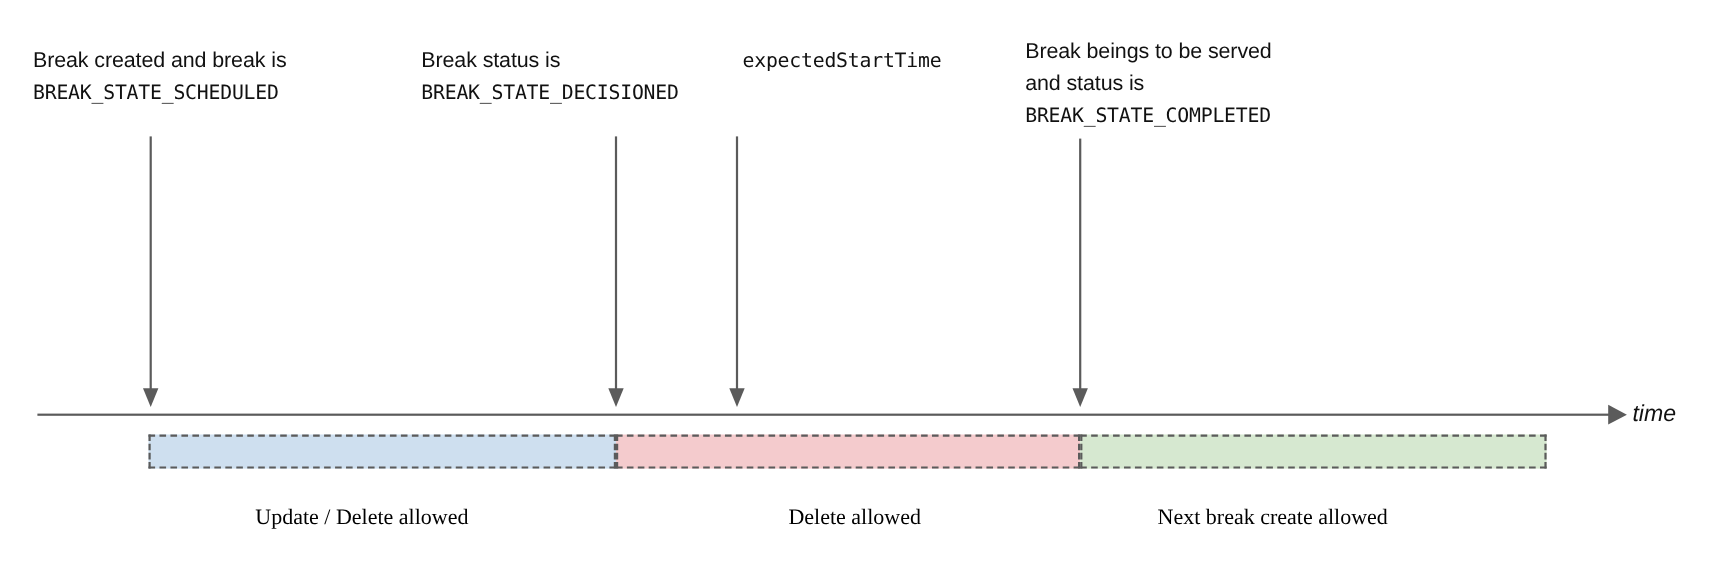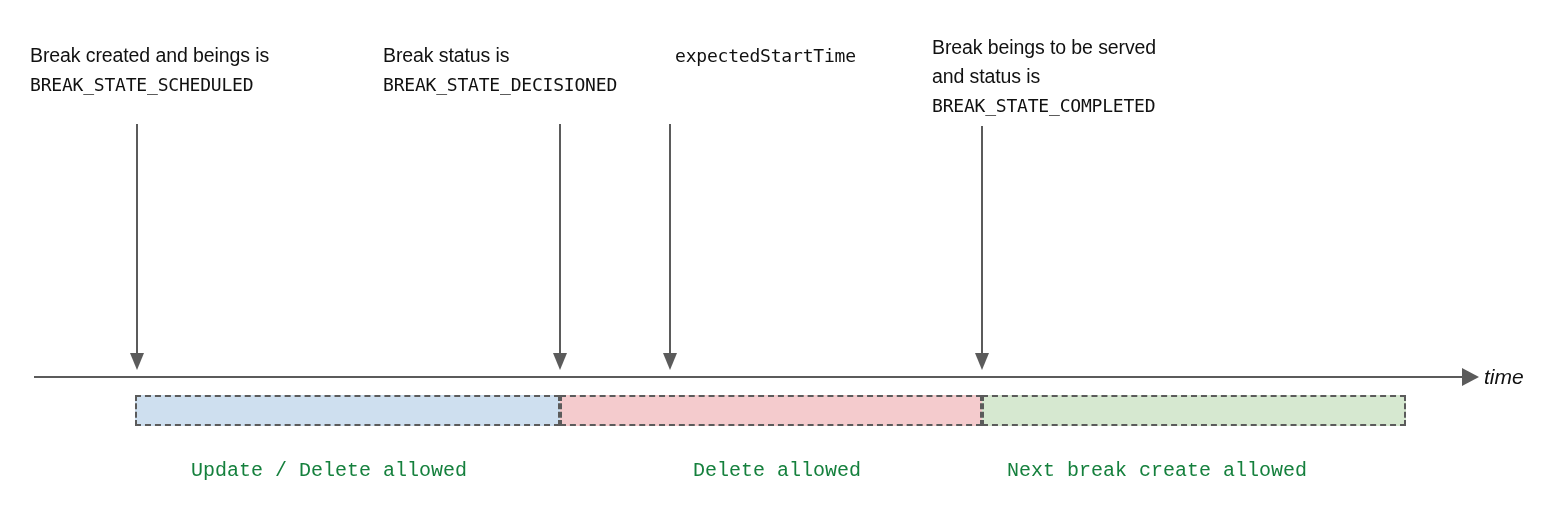--- a/index.html
+++ b/index.html
@@ -106,34 +106,34 @@
     height: 31px;
     box-sizing: border-box;
     border: 2px dashed #5b5b5b;
   }
 
   
   .phase-caption {
     position: absolute;
     top: 459px;
     font-size: 20px;
-    color: #15803d;
-    font-family: Liberation Mono, monospace;
+    color: #000000;
+    font-family: Liberation Serif, serif;
     white-space: nowrap;
     text-align: left;
     transform: translateX(-50%);
   }
 </style>
 </head>
 <body>
 
 <div id="diagram">
 
   <div class="event-label" id="lbl-0" style="left: 30px; top: 41px;">
-      <span class="line-sans">Break created and beings is</span>
+      <span class="line-sans">Break created and break is</span>
       <span class="line-mono">BREAK_STATE_SCHEDULED</span>
     </div>
   <div class="event-label" id="lbl-1" style="left: 355px; top: 41px; margin-left: 28px;">
       <span class="line-sans">Break status is</span>
       <span class="line-mono">BREAK_STATE_DECISIONED</span>
     </div>
   <div class="event-label" id="lbl-2" style="left: 675px; top: 41px;">
       <span class="line-mono">expectedStartTime</span>
     </div>
   <div class="event-label" id="lbl-3" style="left: 932px; top: 33px;">

